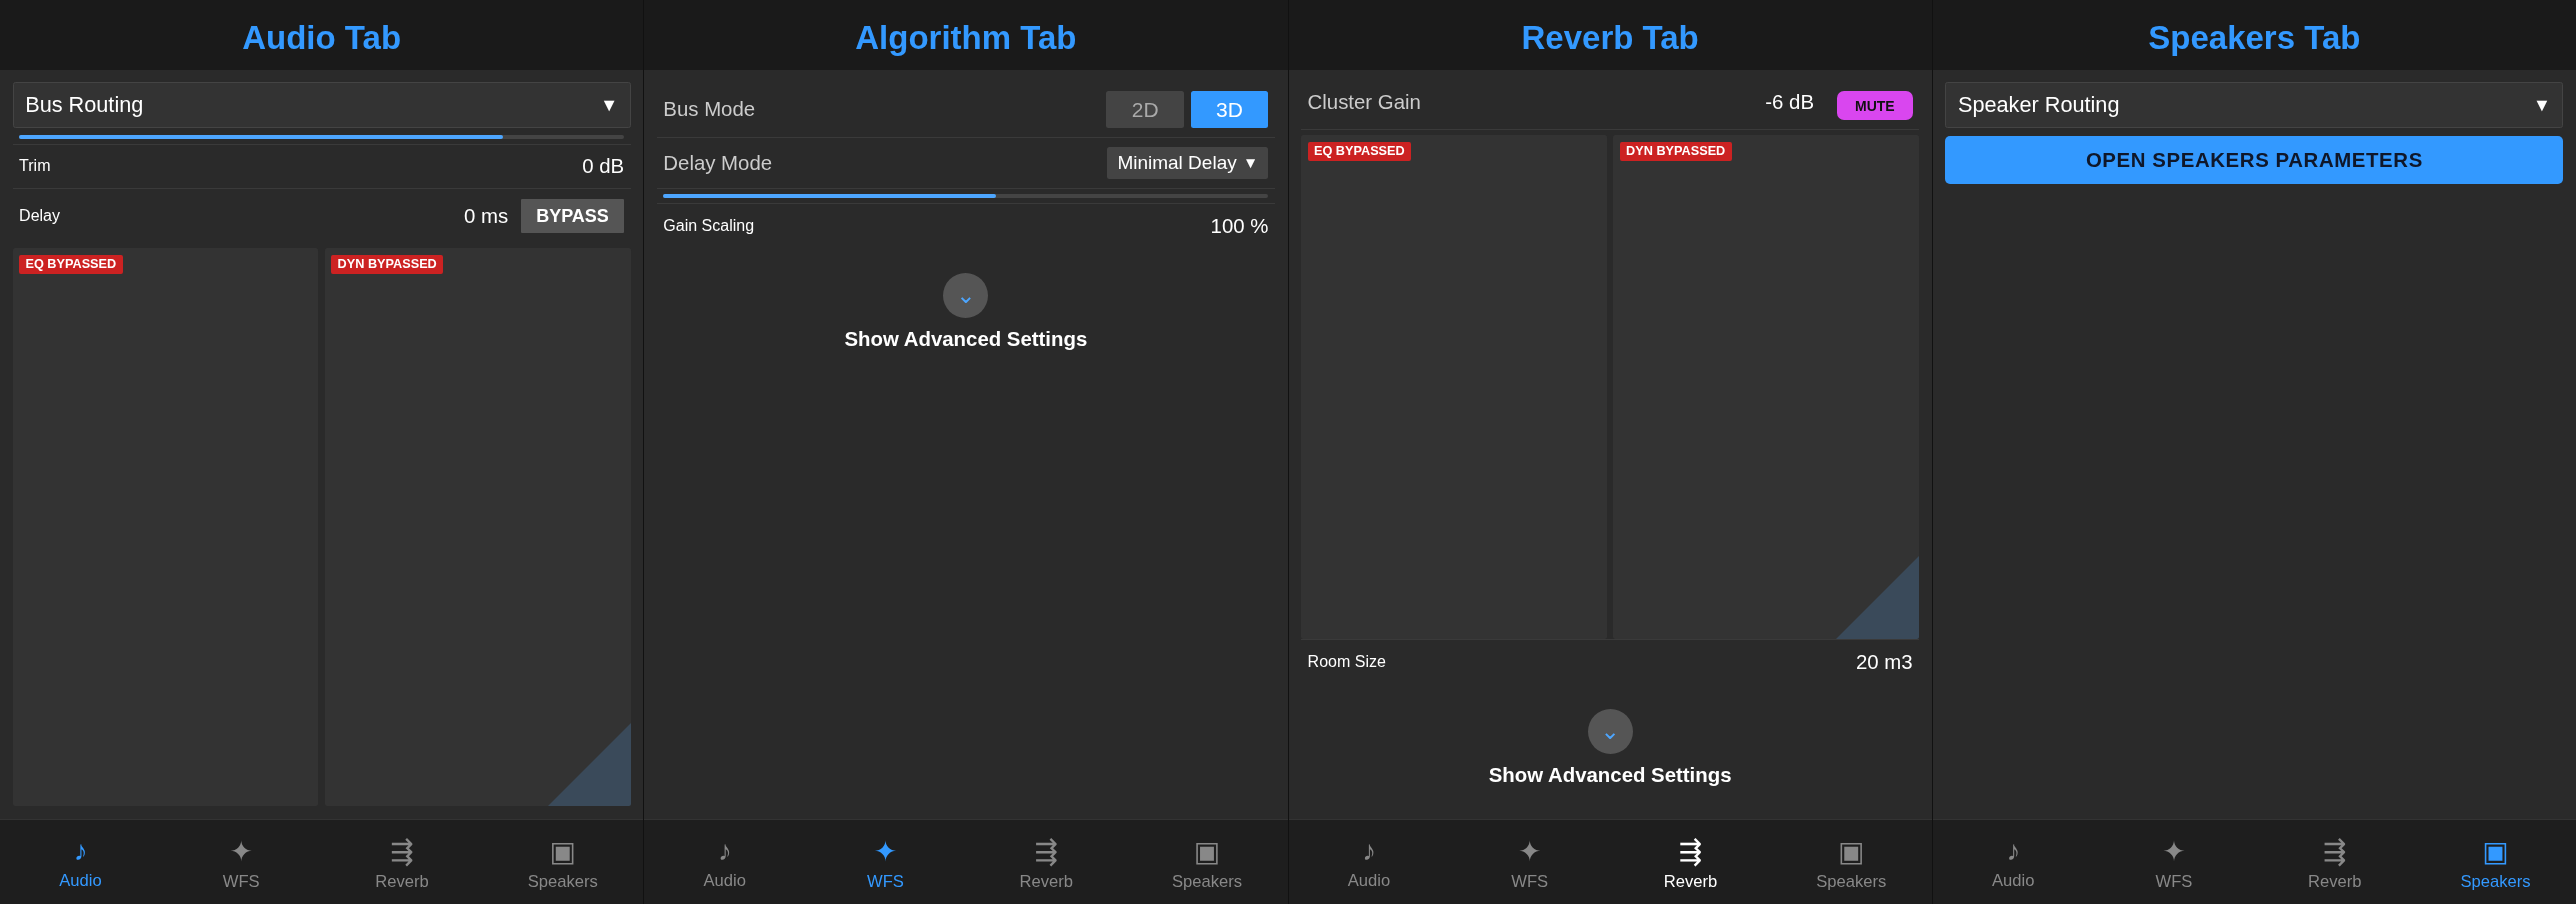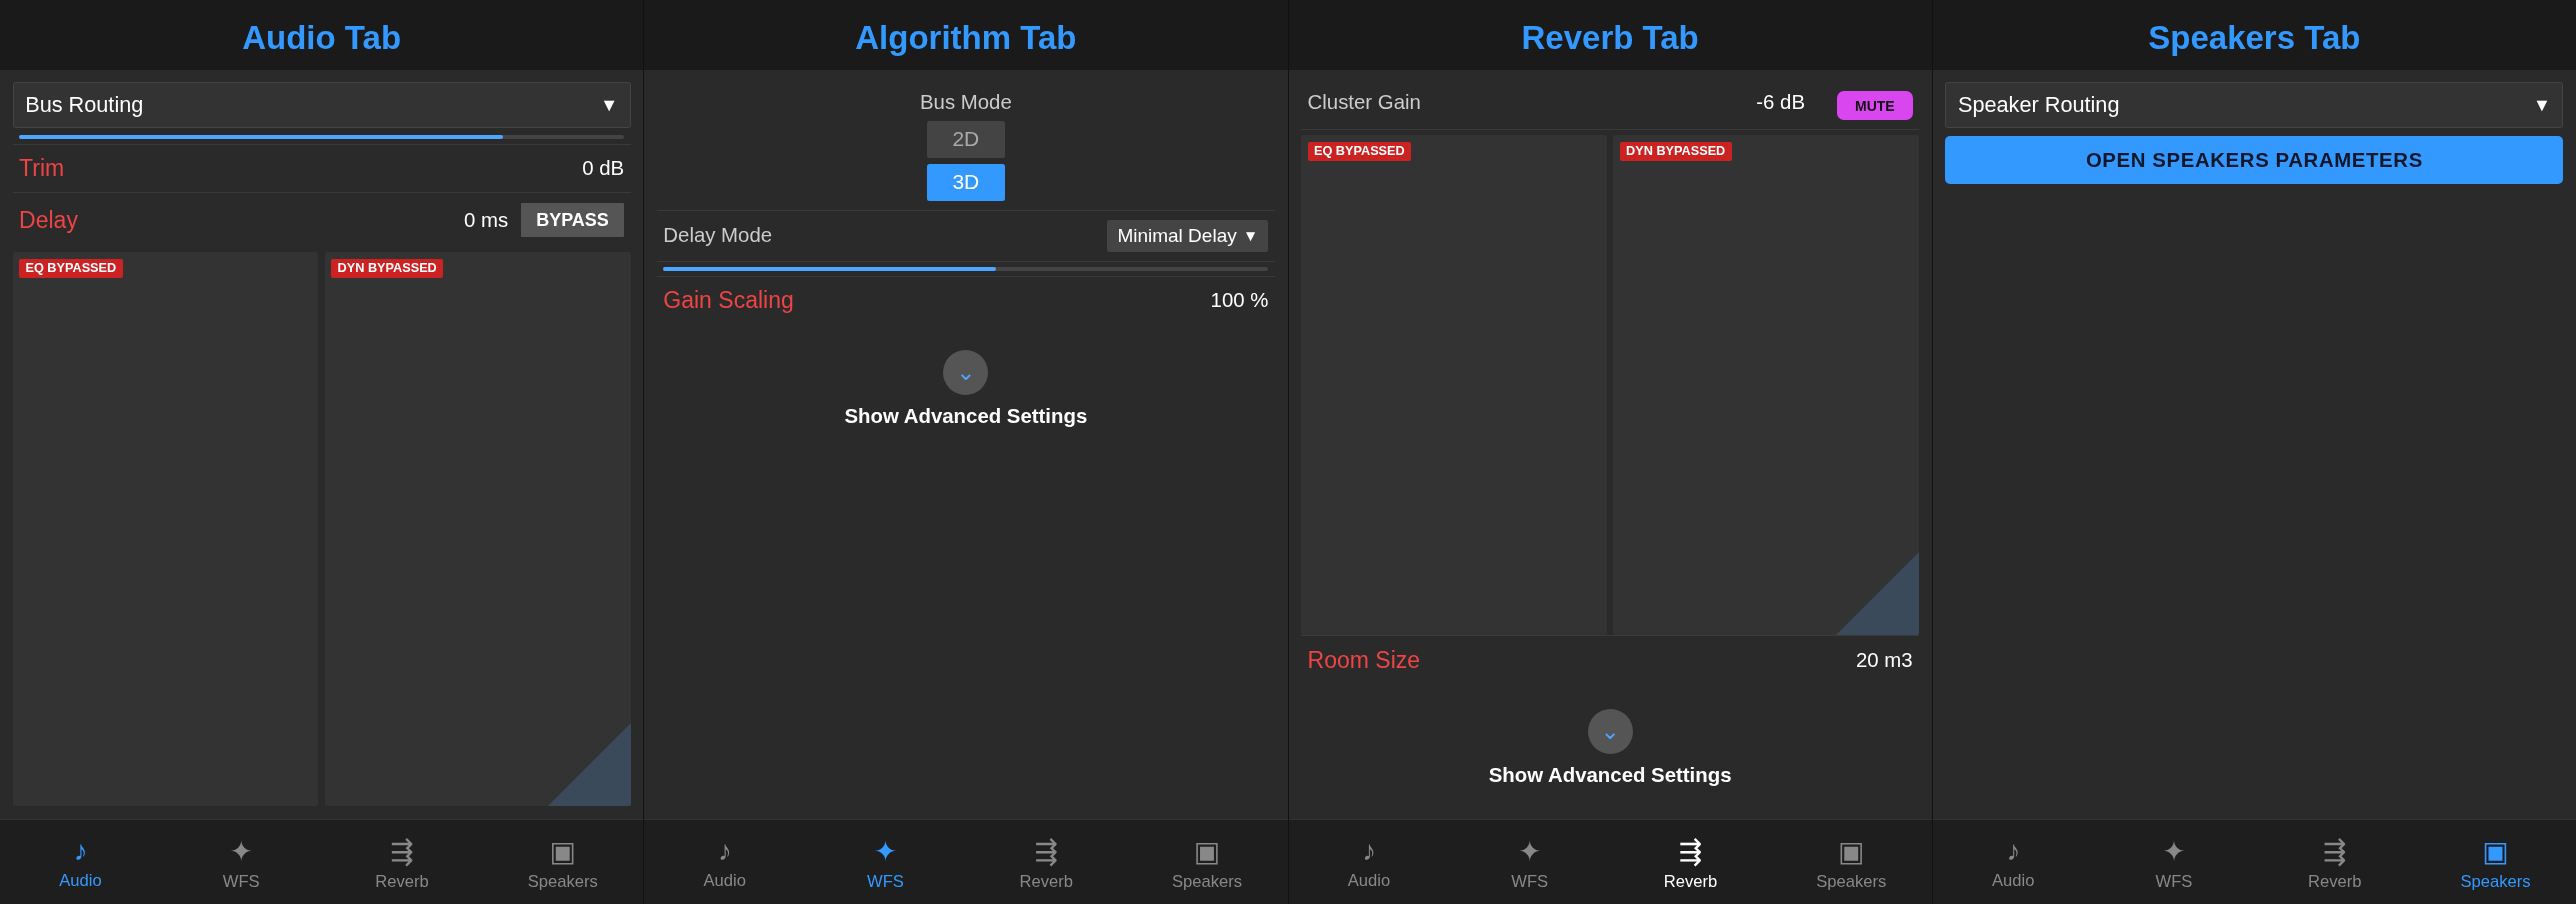--- a/index.html
+++ b/index.html
@@ -60,22 +60,22 @@
       font-size: 18px;
     }
 
     .param-row {
       display: flex;
       align-items: center;
       padding: 10.2px 6.4px;
       border-top: 0.6px solid #3a3a3a;
     }
     .param-label {
-      color: #ef4444;
-      font-size: 23px;
+      color: #ffffff;
+      font-size: 16px;
       flex: 1;
     }
     .param-value {
       color: #fff;
       font-size: 20.4px;
     }
     .bypass-btn {
       background: #555;
       color: #fff;
       border: none;
@@ -124,21 +124,20 @@
       border-bottom: 83px solid #3a4a5a;
     }
 
     
     .bus-mode-row {
       display: flex;
       align-items: center;
       padding: 9px 6.4px;
       border-bottom: 0.6px solid #3a3a3a;
       gap: 6.4px;
-      flex-direction: column;
     }
     .bus-mode-label {
       color: #ccc;
       font-size: 20.4px;
       flex: 1;
     }
     .mode-btn {
       background: #444;
       color: #aaa;
       border: none;
@@ -219,21 +218,21 @@
       gap: 16px;
     }
     .cluster-label {
       color: #ccc;
       font-size: 20.4px;
       flex: 1;
     }
     .cluster-value {
       color: #fff;
       font-size: 20.4px;
-      margin-right: 16px;
+      margin-right: 7px;
     }
     .mute-btn {
       background: #d946ef;
       color: #111;
       border: none;
       border-radius: 7px;
       padding: 6.4px 18px;
       font-size: 14px;
       font-weight: bold;
       cursor: pointer;

